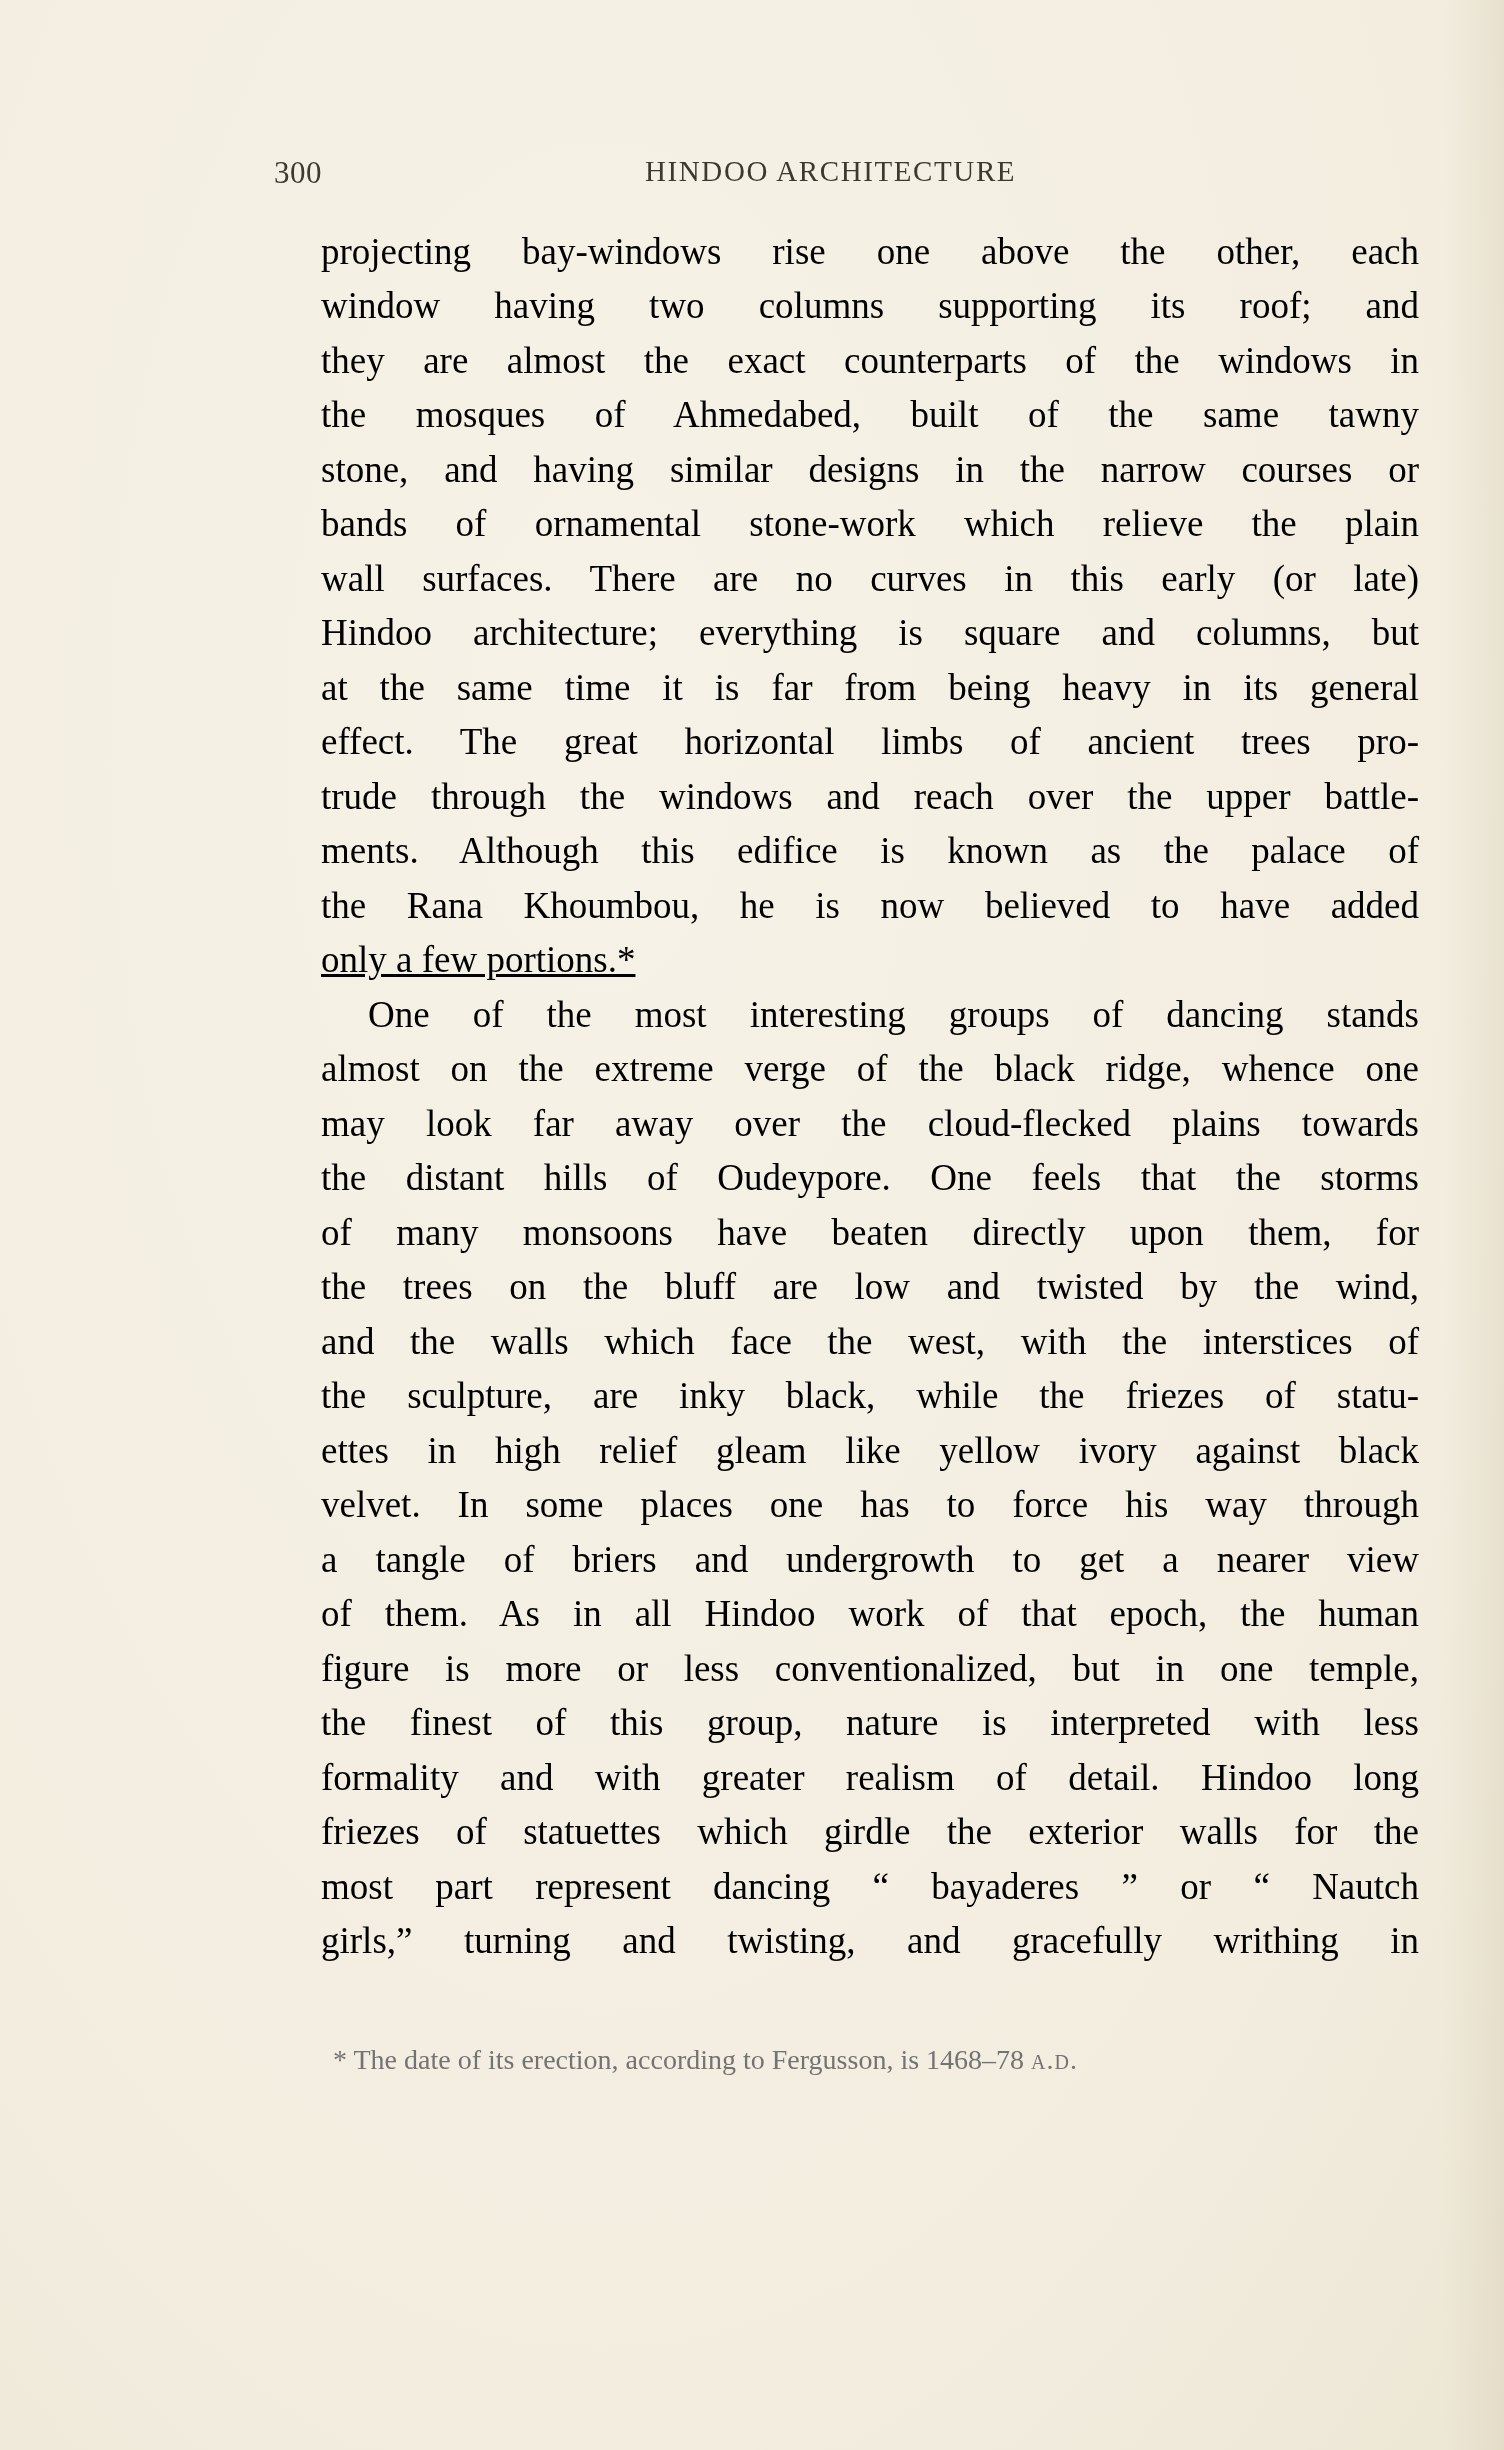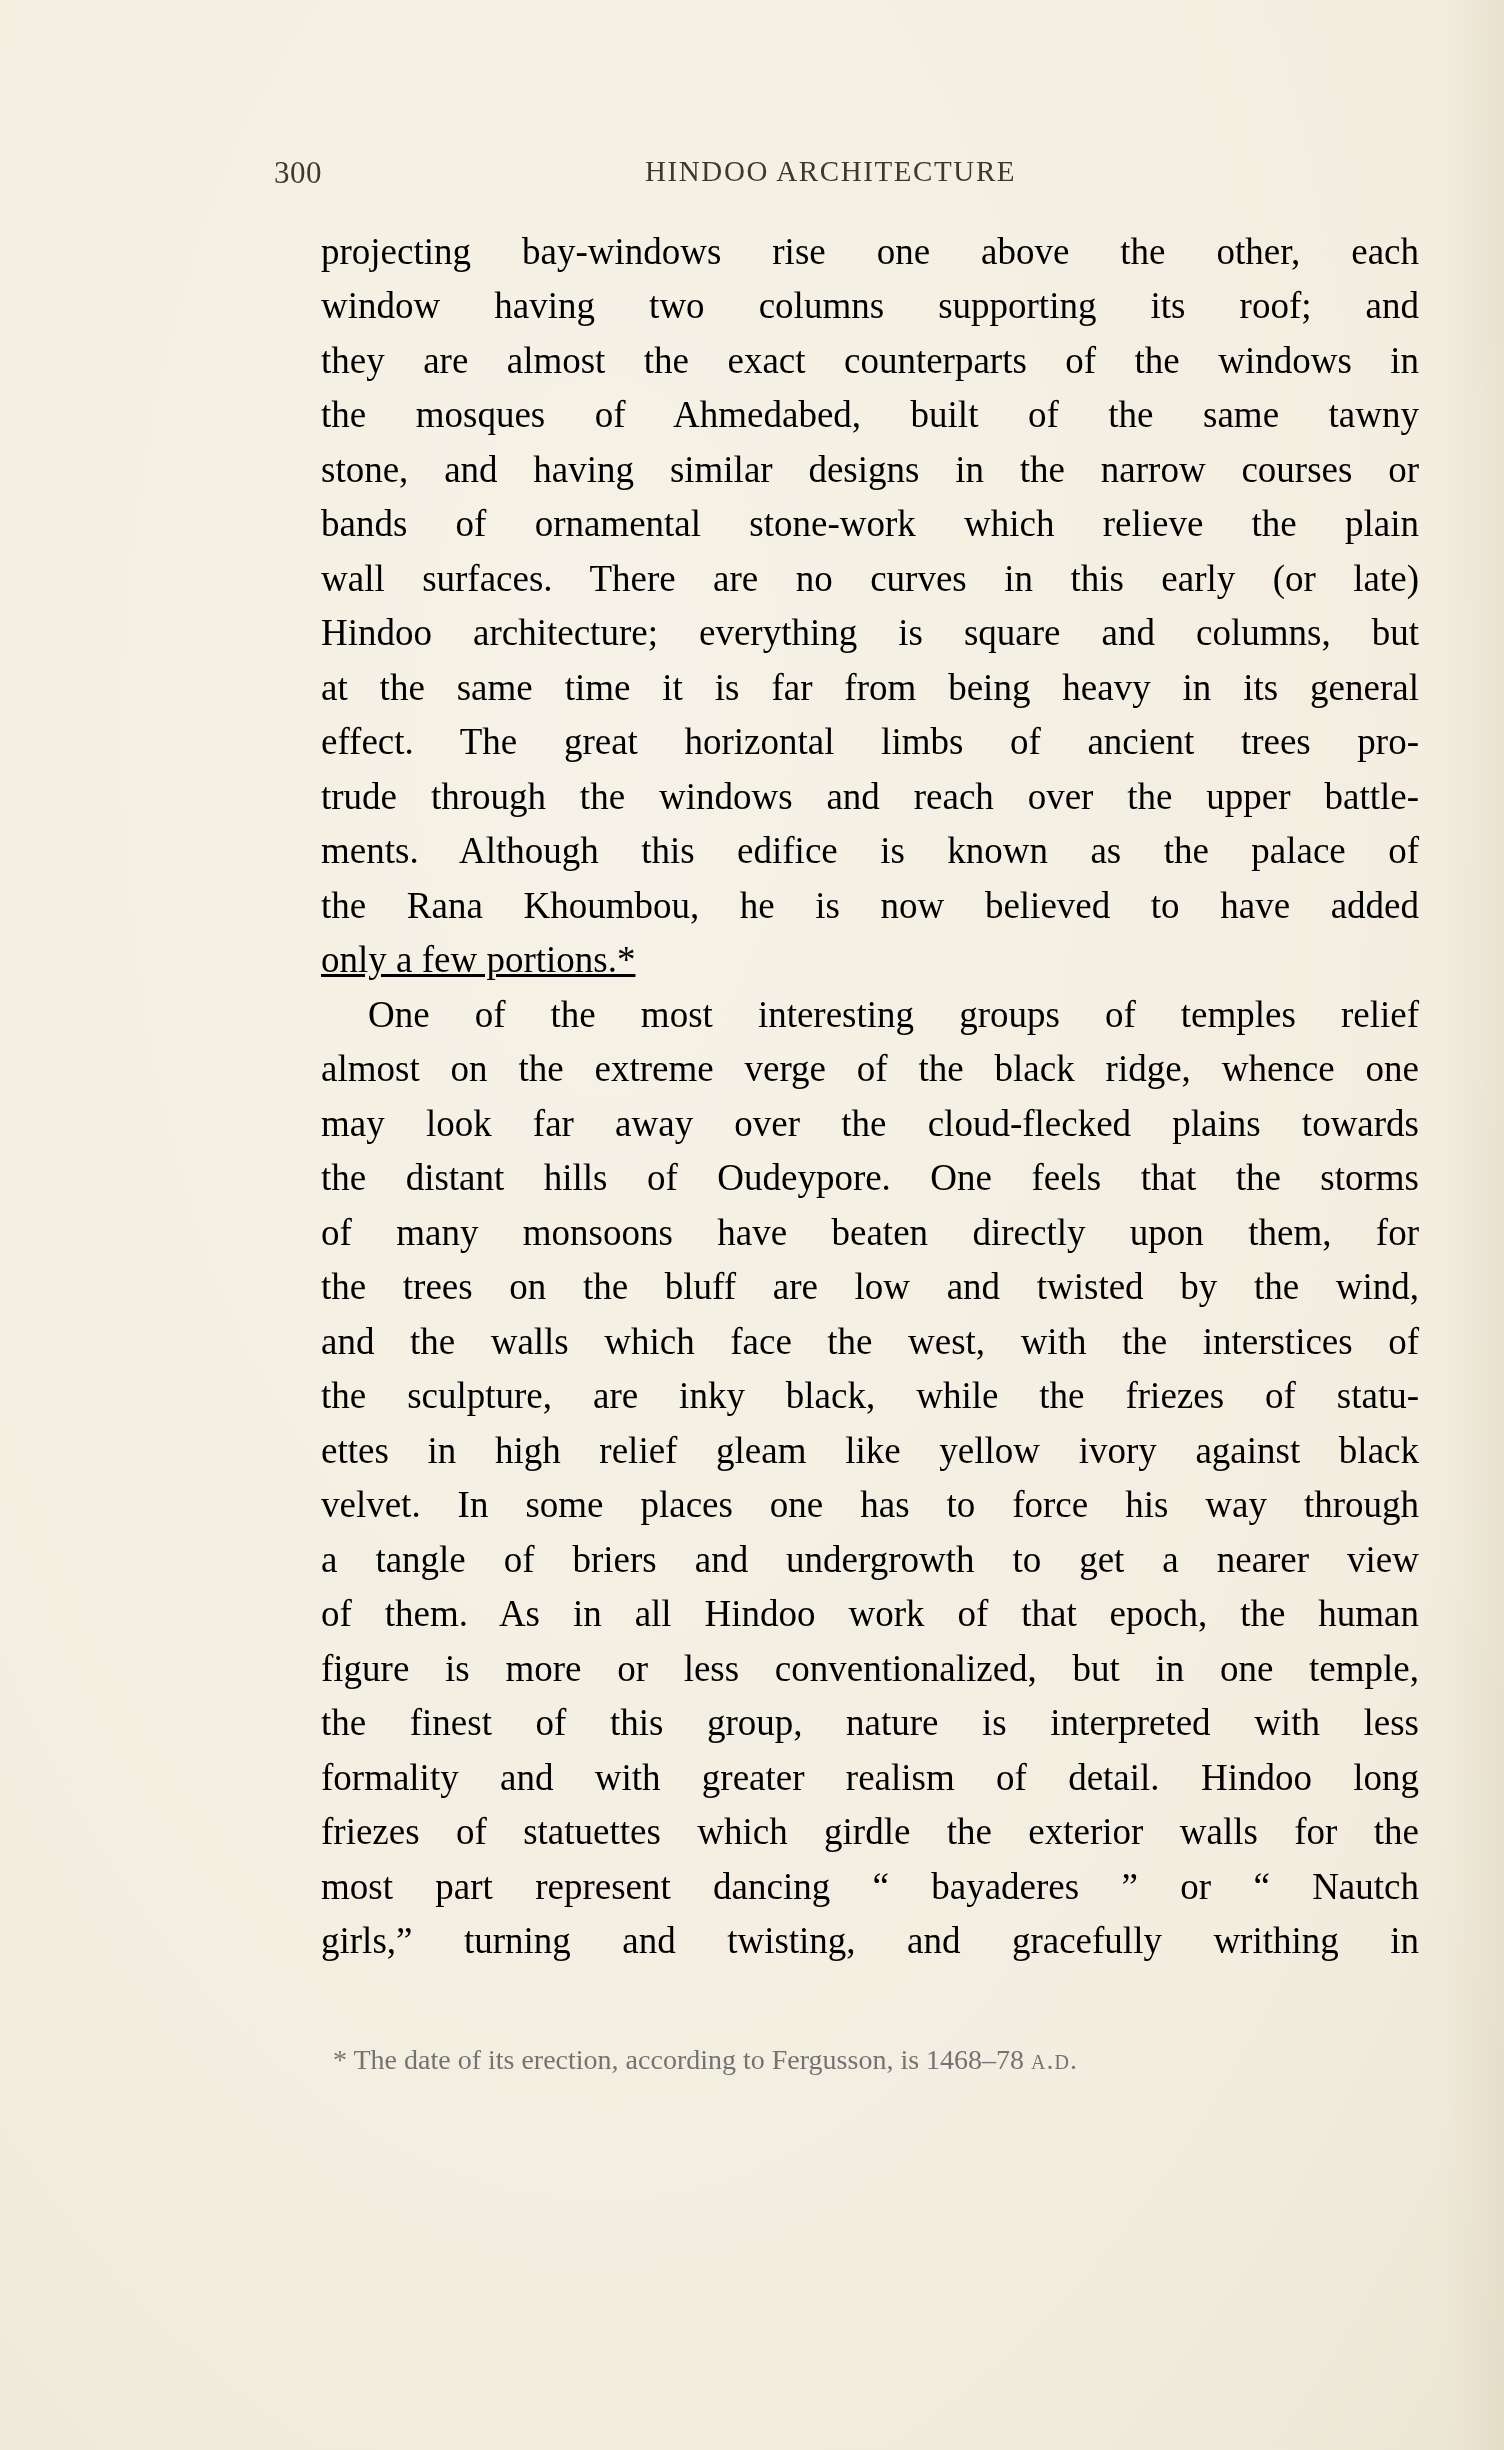--- a/index.html
+++ b/index.html
@@ -57,21 +57,21 @@
   <div class="line" style="top:218px">stone, and having similar designs in the narrow courses or</div>
   <div class="line" style="top:272px">bands of ornamental stone-work which relieve the plain</div>
   <div class="line" style="top:327px">wall surfaces.  There are no curves in this early (or late)</div>
   <div class="line" style="top:381px">Hindoo architecture; everything is square and columns, but</div>
   <div class="line" style="top:436px">at the same time it is far from being heavy in its general</div>
   <div class="line" style="top:490px">effect.  The great horizontal limbs of ancient trees pro-</div>
   <div class="line" style="top:545px">trude through the windows and reach over the upper battle-</div>
   <div class="line" style="top:599px">ments.  Although this edifice is known as the palace of</div>
   <div class="line" style="top:654px">the Rana Khoumbou, he is now believed to have added</div>
   <div class="line last" style="top:708px">only a few portions.*</div>
-  <div class="line indent" style="top:763px">One of the most interesting groups of temples relief</div>
+  <div class="line indent" style="top:763px">One of the most interesting groups of dancing stands</div>
   <div class="line" style="top:817px">almost on the extreme verge of the black ridge, whence one</div>
   <div class="line" style="top:872px">may look far away over the cloud-flecked plains towards</div>
   <div class="line" style="top:926px">the distant hills of Oudeypore.  One feels that the storms</div>
   <div class="line" style="top:981px">of many monsoons have beaten directly upon them, for</div>
   <div class="line" style="top:1035px">the trees on the bluff are low and twisted by the wind,</div>
   <div class="line" style="top:1090px">and the walls which face the west, with the interstices of</div>
   <div class="line" style="top:1144px">the sculpture, are inky black, while the friezes of statu-</div>
   <div class="line" style="top:1199px">ettes in high relief gleam like yellow ivory against black</div>
   <div class="line" style="top:1253px">velvet.  In some places one has to force his way through</div>
   <div class="line" style="top:1308px">a tangle of briers and undergrowth to get a nearer view</div>

